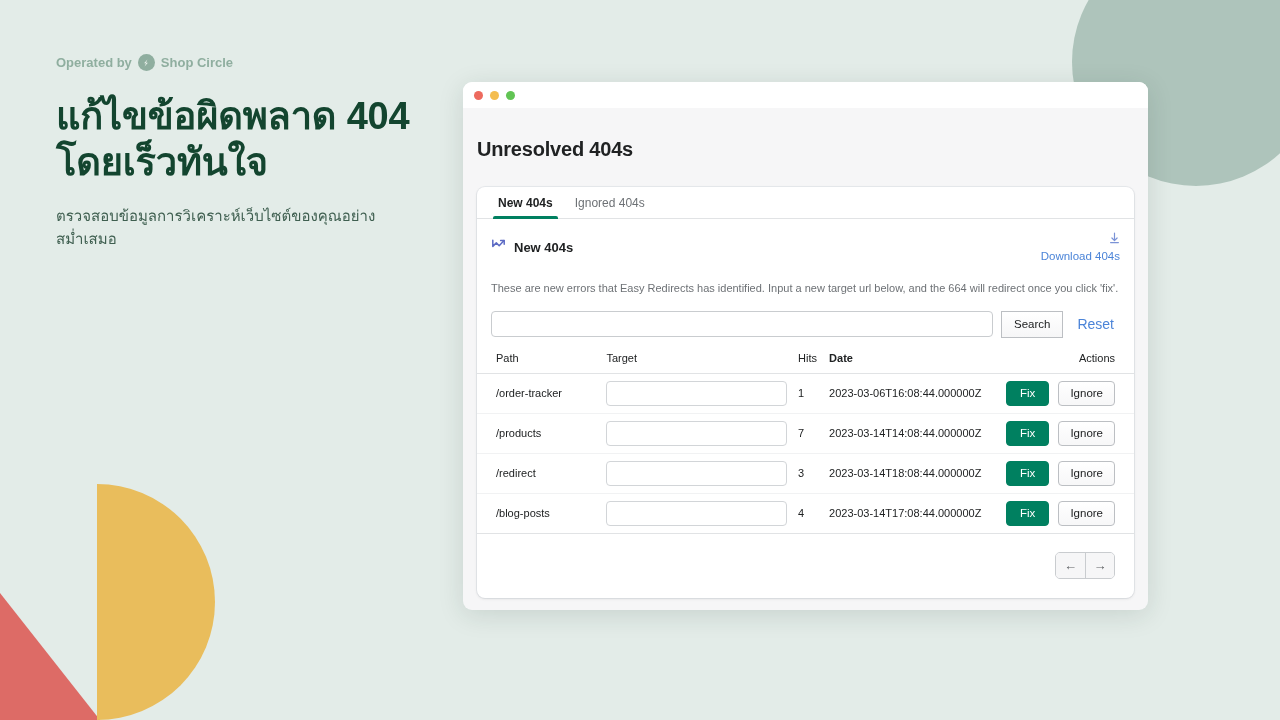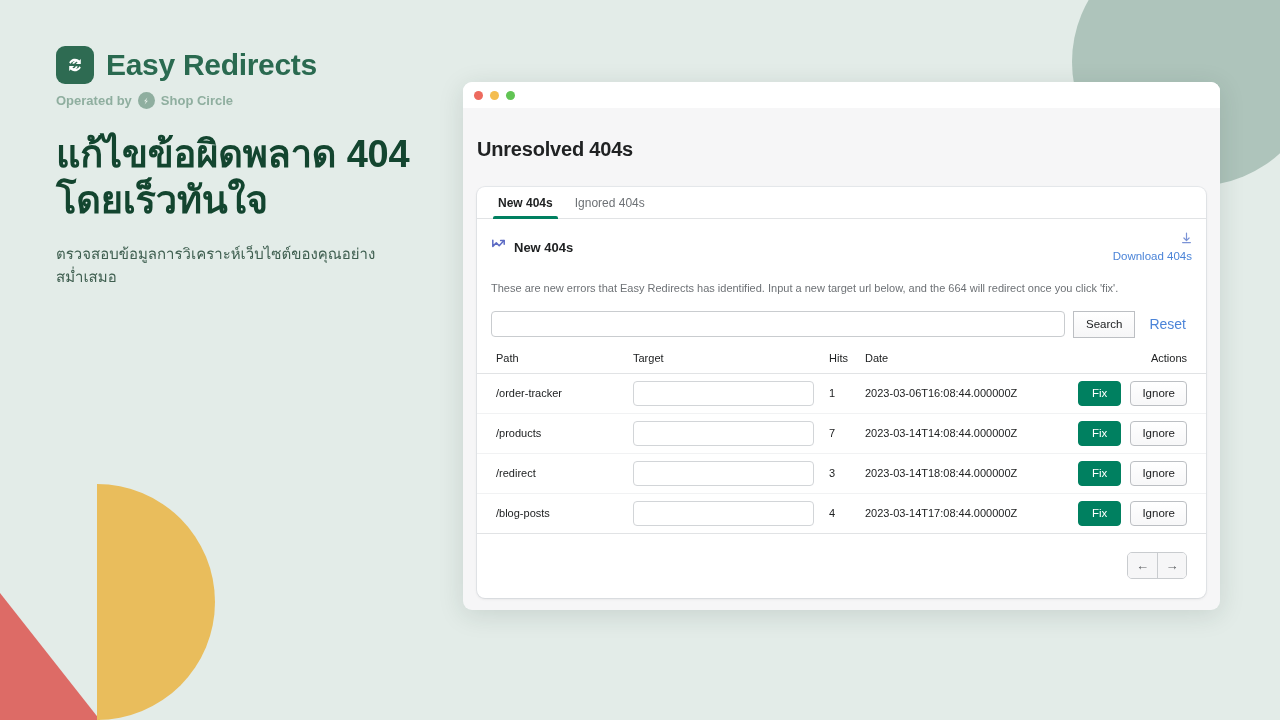--- a/index.html
+++ b/index.html
@@ -71,21 +71,21 @@
     margin-top: 18px;
     font-size: 15px; line-height: 1.55;
     color: #3f5f50;
     width: 350px;
   }
 
   
   #browser-window {
     position: absolute;
     left: 463px; top: 82px;
-    width: 757px; height: 528px;
+    width: 685px; height: 528px;
     background: #f6f6f7;
     border-radius: 9px;
     box-shadow: 0 5px 26px rgba(25,50,40,.13);
     overflow: hidden;
     display: flex; flex-direction: column;
   }
   #titlebar {
     height: 26px; background: #ffffff;
     display: flex; align-items: center;
     padding-left: 11px; gap: 7px;
@@ -179,21 +179,21 @@
   }
 
   
   table { width: 100%; border-collapse: collapse; margin-top: 14px; }
   th {
     font-size: 11px; color: #202223; font-weight: normal;
     text-align: left;
     padding: 0 0 9px 0;
     border-bottom: 1px solid #e1e3e5;
   }
-  th.sorted { font-weight: normal; }
+  th.sorted { font-weight: bold; }
   th.col-path   { padding-left: 19px; width: 156px; }
   th.col-target { width: 196px; }
   th.col-hits   { width: 36px; }
   th.col-date   { width: 200px; }
   th.col-actions { text-align: right; padding-right: 19px; }
   td {
     font-size: 11px; color: #202223;
     padding: 7px 0;
     border-bottom: 1px solid #f1f2f3;
     vertical-align: middle;
@@ -245,30 +245,20 @@
 </style>
 </head>
 <body>
 
 <div class="deco" id="deco-circle-tr"></div>
 <div class="deco" id="deco-triangle-bl"></div>
 <div class="deco" id="deco-halfcircle-bl"></div>
 
 <div id="promo">
 
-  <div id="brand-row">
-    <div id="brand-logo">
-      <svg width="24" height="24" viewBox="0 0 24 24" aria-hidden="true">
-        <path d="M6.2 9.6a6.2 6.2 0 0 1 10.1-2.1l1.5-1.5v5h-5l1.8-1.8a4.5 4.5 0 0 0-7.1 1.6z" fill="#ffffff"></path>
-        <path d="M17.8 14.4a6.2 6.2 0 0 1-10.1 2.1l-1.5 1.5v-5h5l-1.8 1.8a4.5 4.5 0 0 0 7.1-1.6z" fill="#ffffff"></path>
-        <path d="M13.6 7.4c-2.6.3-4 1.6-4.2 3.3l1.9.1c.2-1 1-1.7 2.3-1.9zM10.4 16.6c2.6-.3 4-1.6 4.2-3.3l-1.9-.1c-.2 1-1 1.7-2.3 1.9z" fill="#ffffff"></path>
-      </svg>
-    </div>
-    <div id="brand-title">Easy Redirects</div>
-  </div>
 
   <div id="operated-row">
     <span class="operated-text">Operated by</span>
     <span id="shopcircle-logo">
       <svg width="12" height="12" viewBox="0 0 12 12" aria-hidden="true">
         <path d="M7.4 2.6 4.1 6.3h1.9L4.6 9.4l3.3-3.7H6z" fill="#e7efe9"></path>
       </svg>
     </span>
     <span class="operated-text">Shop Circle</span>
   </div>

